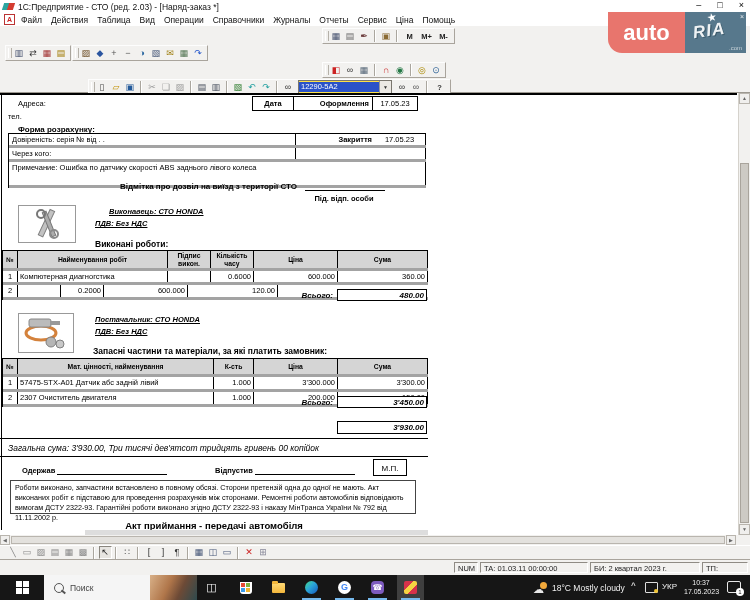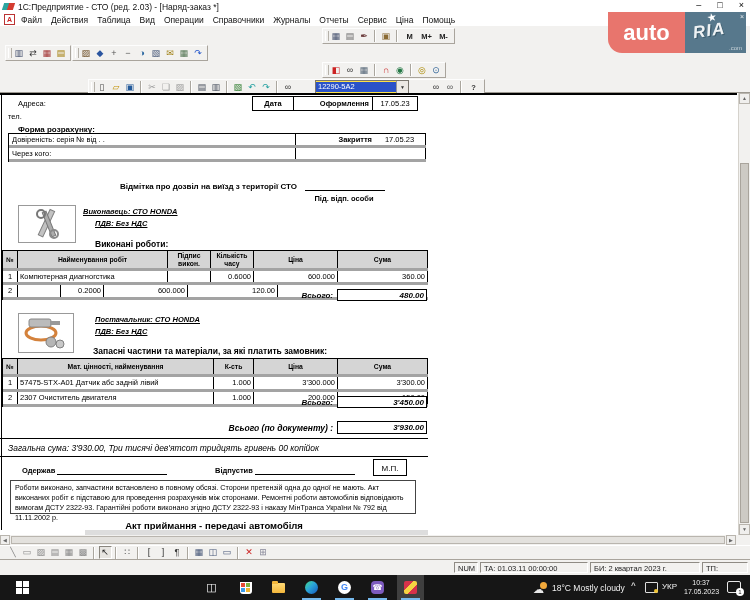--- a/index.html
+++ b/index.html
@@ -16,21 +16,21 @@
   .docicon{width:9px;height:9px;border:1px solid #b33;color:#c22;font-size:7px;font-weight:bold;text-align:center;line-height:9px;margin:0 6px 0 4px;background:#fff;}
   .mi{margin-right:9px;white-space:nowrap;}
   
   .tbzone{position:absolute;left:0;top:26px;width:750px;height:67px;background:#f2f1ef;border-bottom:1px solid #9c9890;box-sizing:border-box;}
   .tbgroup{position:absolute;height:16px;display:flex;align-items:center;background:#f2f1ef;border:1px solid;border-color:#fdfdfd #a9a49c #a9a49c #fdfdfd;padding:0 2px 0 6px;box-sizing:border-box;}
   .tbgroup::before{content:"";position:absolute;left:2px;top:2px;bottom:2px;width:2px;border-left:1px solid #fff;border-right:1px solid #b5b1a9;}
   .tbi{width:13px;height:13px;font-size:9px;line-height:13px;text-align:center;margin:0 .5px;cursor:default;overflow:hidden;}
   .tbi.wide{width:16px;font-weight:bold;font-size:7.5px;color:#222;}
   .tbi.pressed{border:1px solid;border-color:#8a867e #fff #fff #8a867e;background:#e7e5e1;box-sizing:border-box;line-height:11px;}
   .tbsep{width:0;height:12px;border-left:1px solid #aaa69e;border-right:1px solid #fff;margin:0 3px;}
-  .combo{display:inline-flex;align-items:center;height:14px;border:1px solid #7a766e;background:#fde047;width:94px;margin:0 20px;box-sizing:border-box;}
+  .combo{display:inline-flex;align-items:center;height:14px;border:1px solid #7a766e;background:#fde047;width:94px;margin:0 3px;box-sizing:border-box;}
   .combo-text{flex:1;background:#2a52c8;color:#fff;font-size:7.5px;padding:0 2px;height:10px;line-height:10px;white-space:nowrap;overflow:hidden;}
   .combo-arrow{width:11px;height:12px;background:#ece9e4;border-left:1px solid #999;font-size:5px;text-align:center;line-height:12px;color:#333;}
   
   .wm{position:absolute;left:608px;top:12px;width:138px;height:41px;z-index:50;display:flex;font-family:"Liberation Sans",sans-serif;}
   .wm-auto{width:77px;height:41px;background:#e8756d;color:#fff;font-size:22px;font-weight:bold;display:flex;align-items:center;justify-content:center;border-radius:0 0 0 14px;}
   .wm-ria{width:61px;height:41px;background:#57788c;color:#eef2f4;position:relative;}
   .wm-ria .star{position:absolute;left:22px;top:-1px;font-size:11px;color:#fff;transform:rotate(-12deg);}
   .wm-ria .ria{position:absolute;left:8px;top:9px;font-size:17px;font-weight:bold;font-style:italic;letter-spacing:1px;transform:rotate(-8deg);text-shadow:1px 1px 0 #3c5a6b;}
   .wm-ria .com{position:absolute;right:4px;bottom:2px;font-size:6px;color:#c9d4da;}
   .wm-close{position:absolute;right:2px;top:1px;font-size:7px;color:#e6edf0;cursor:default;}
@@ -229,37 +229,40 @@
   <div class="table" style="left:8px;top:40px;width:417px;">
     <div class="trow" style="height:11px;">
       <div class="tc" style="width:287px;padding-left:3px;">Довіреність: серія    №    від    .   .</div>
       <div class="tc b numc" style="width:78px;border-right:none;">Закриття</div>
       <div class="tc ctr" style="width:52px;">17.05.23</div>
     </div>
     <div class="trow" style="height:11px;">
       <div class="tc" style="width:287px;padding-left:3px;">Через кого:</div>
       <div class="tc" style="width:130px;"></div>
     </div>
+    <div class="trow" style="height:23px;">
+      <div class="tc" style="width:417px;padding-left:3px;">Примечание: Ошибка по датчику скорості ABS заднього лівого колеса</div>
+    </div>
   </div>
 
   <div class="lbl b" style="left:120px;top:89px;font-size:8px;">
     <span>Відмітка про дозвіл на виїзд з території СТО</span>
     <span class="sigline" style="width:80px;margin-left:6px;"></span>
   </div>
   <div class="lbl b" style="left:300px;top:101px;width:88px;text-align:center;">Під. відп. особи</div>
 
   <div class="iconbox" style="left:18px;top:112px;width:56px;height:36px;">
     <svg width="52" height="32" viewBox="0 0 52 32">
       <rect x="23" y="1" width="5" height="28" transform="rotate(25 25 15)" fill="#c2c2c2" stroke="#808080" stroke-width="1"></rect>
       <rect x="26" y="3" width="4" height="26" transform="rotate(-22 28 16)" fill="#adadad" stroke="#787878" stroke-width="1"></rect>
       <circle cx="20" cy="6" r="4" fill="none" stroke="#777" stroke-width="2"></circle>
       <circle cx="33" cy="26" r="4" fill="none" stroke="#8a8a8a" stroke-width="2"></circle>
     </svg>
   </div>
-  <div class="lbl b i u" style="left:83px;top:114px;">Виконавець:   СТО   HONDA</div>
+  <div class="lbl b i u" style="left:109px;top:114px;">Виконавець:   СТО   HONDA</div>
   <div class="lbl b i u" style="left:95px;top:126px;">ПДВ: Без НДС</div>
   <div class="lbl b" style="left:95px;top:146px;font-size:8.5px;">Виконані роботи:</div>
 
   <div class="table" style="left:2px;top:157px;width:425px;">
     <div class="trow" style="height:17px;">
       <div class="tc th" style="width:15px;">№</div>
       <div class="tc th" style="width:150px;">Найменування робіт</div>
       <div class="tc th" style="width:43px;white-space:normal;">Підпис викон.</div>
       <div class="tc th" style="width:43px;white-space:normal;">Кількість часу</div>
       <div class="tc th" style="width:84px;">Ціна</div>
@@ -316,21 +319,20 @@
       <div class="tc ctr" style="width:15px;">2</div>
       <div class="tc" style="width:196px;padding-left:2px;">2307 Очиститель двигателя</div>
       <div class="tc numc" style="width:40px;">1.000</div>
       <div class="tc numc" style="width:84px;">200.000</div>
       <div class="tc numc" style="width:90px;">150.00</div>
     </div>
   </div>
   <div class="lbl b i" style="left:0;top:305px;width:333px;text-align:right;font-size:8px;">Всього:</div>
   <div class="totbox" style="left:337px;top:303px;width:90px;height:12px;">3'450.00</div>
 
-  <div class="lbl b i" style="left:0;top:330px;width:333px;text-align:right;font-size:8.5px;">Всього (по документу) :</div>
   <div class="totbox" style="left:337px;top:328px;width:90px;height:13px;">3'930.00</div>
 
   <div class="dline" style="left:0;top:345px;width:428px;height:1px;"></div>
   <div class="lbl i" style="left:8px;top:350px;font-size:8.5px;">Загальна сума:  3'930.00, Три тисячі дев'ятсот тридцять гривень 00 копійок</div>
   <div class="dline" style="left:0;top:363px;width:428px;height:1px;"></div>
 
   <div class="cellbox ctr" style="position:absolute;left:373px;top:366px;width:34px;height:17px;font-size:8px;padding-top:4px;">М.П.</div>
 
   <div class="lbl b" style="left:22px;top:373px;">
     <span>Одержав</span>
@@ -393,20 +395,25 @@
 
 <div class="taskbar">
   <div class="start">
     <span class="winlogo">
         <i></i>
         <i></i>
         <i></i>
         <i></i>
       </span>
   </div>
+  <div class="searchbox">
+    <span class="mag"></span>
+    <span class="searchtext">Поиск</span>
+    <span class="bingimg"></span>
+  </div>
   <div class="tbar-ic" style="left:198px;">
       <span class="ic-taskview">◫</span>
     </div>
   <div class="tbar-ic" style="left:232px;">
       <span class="ic-store">
         <i></i>
         <i></i>
         <i></i>
         <i></i>
       </span>

